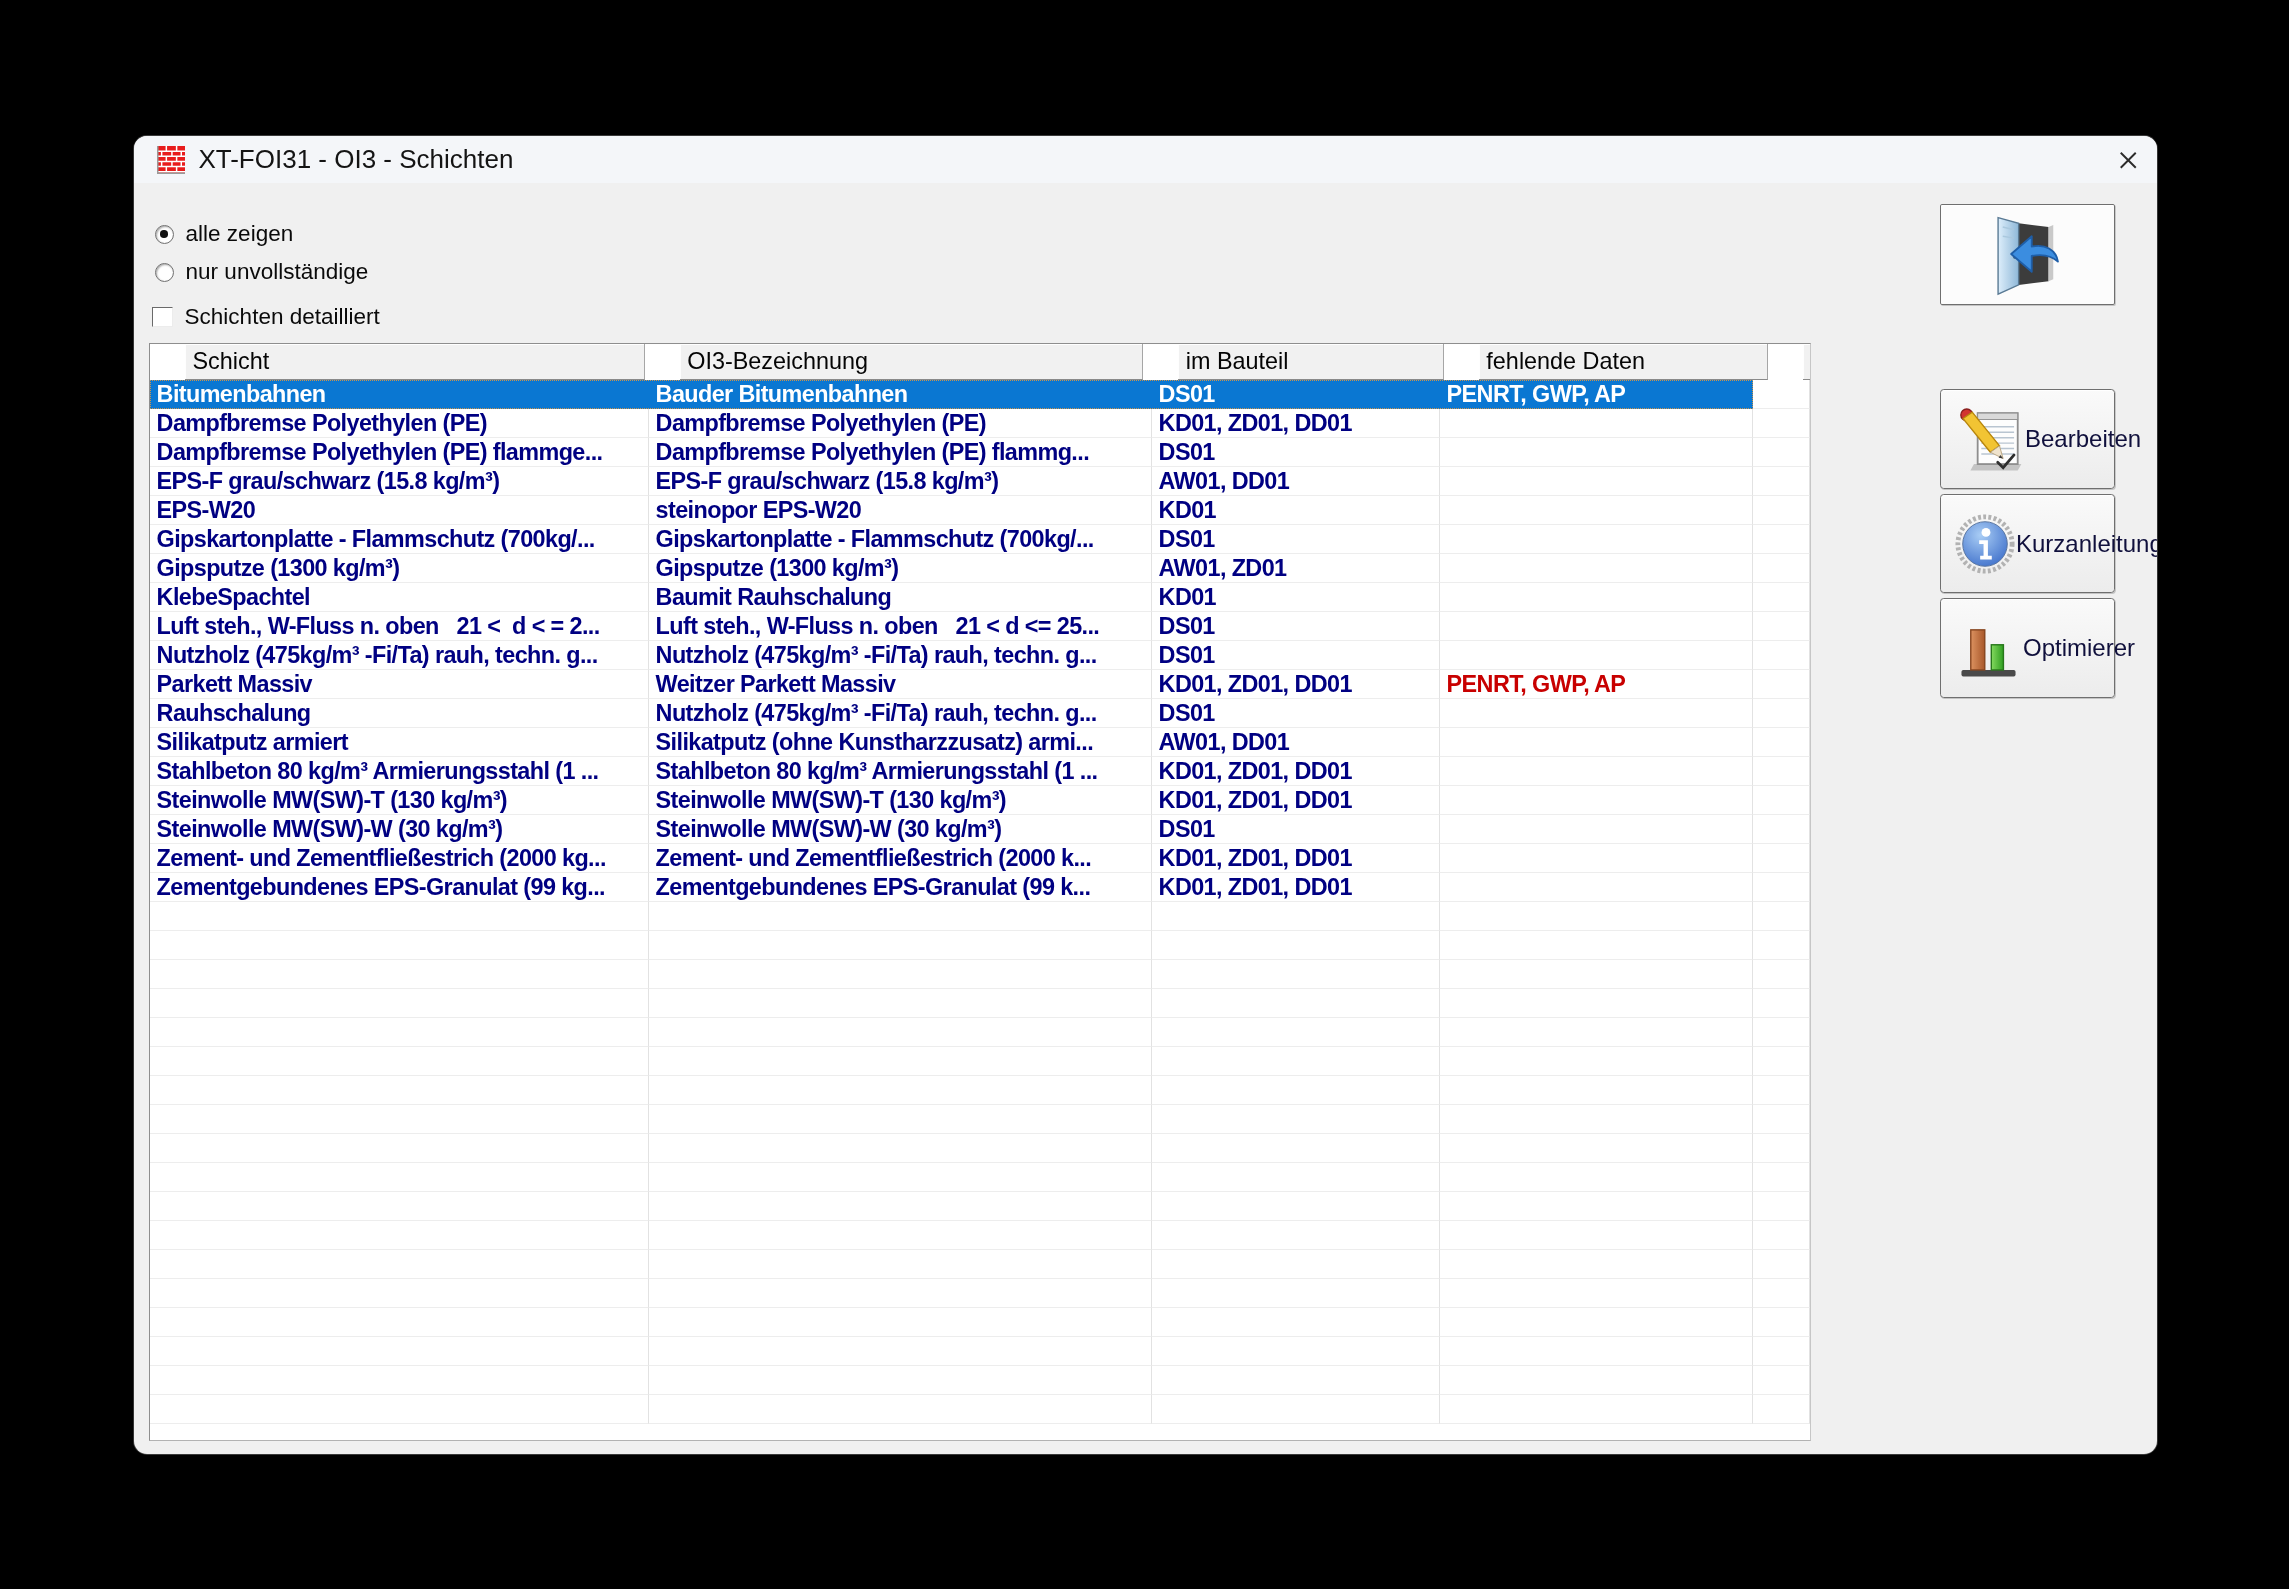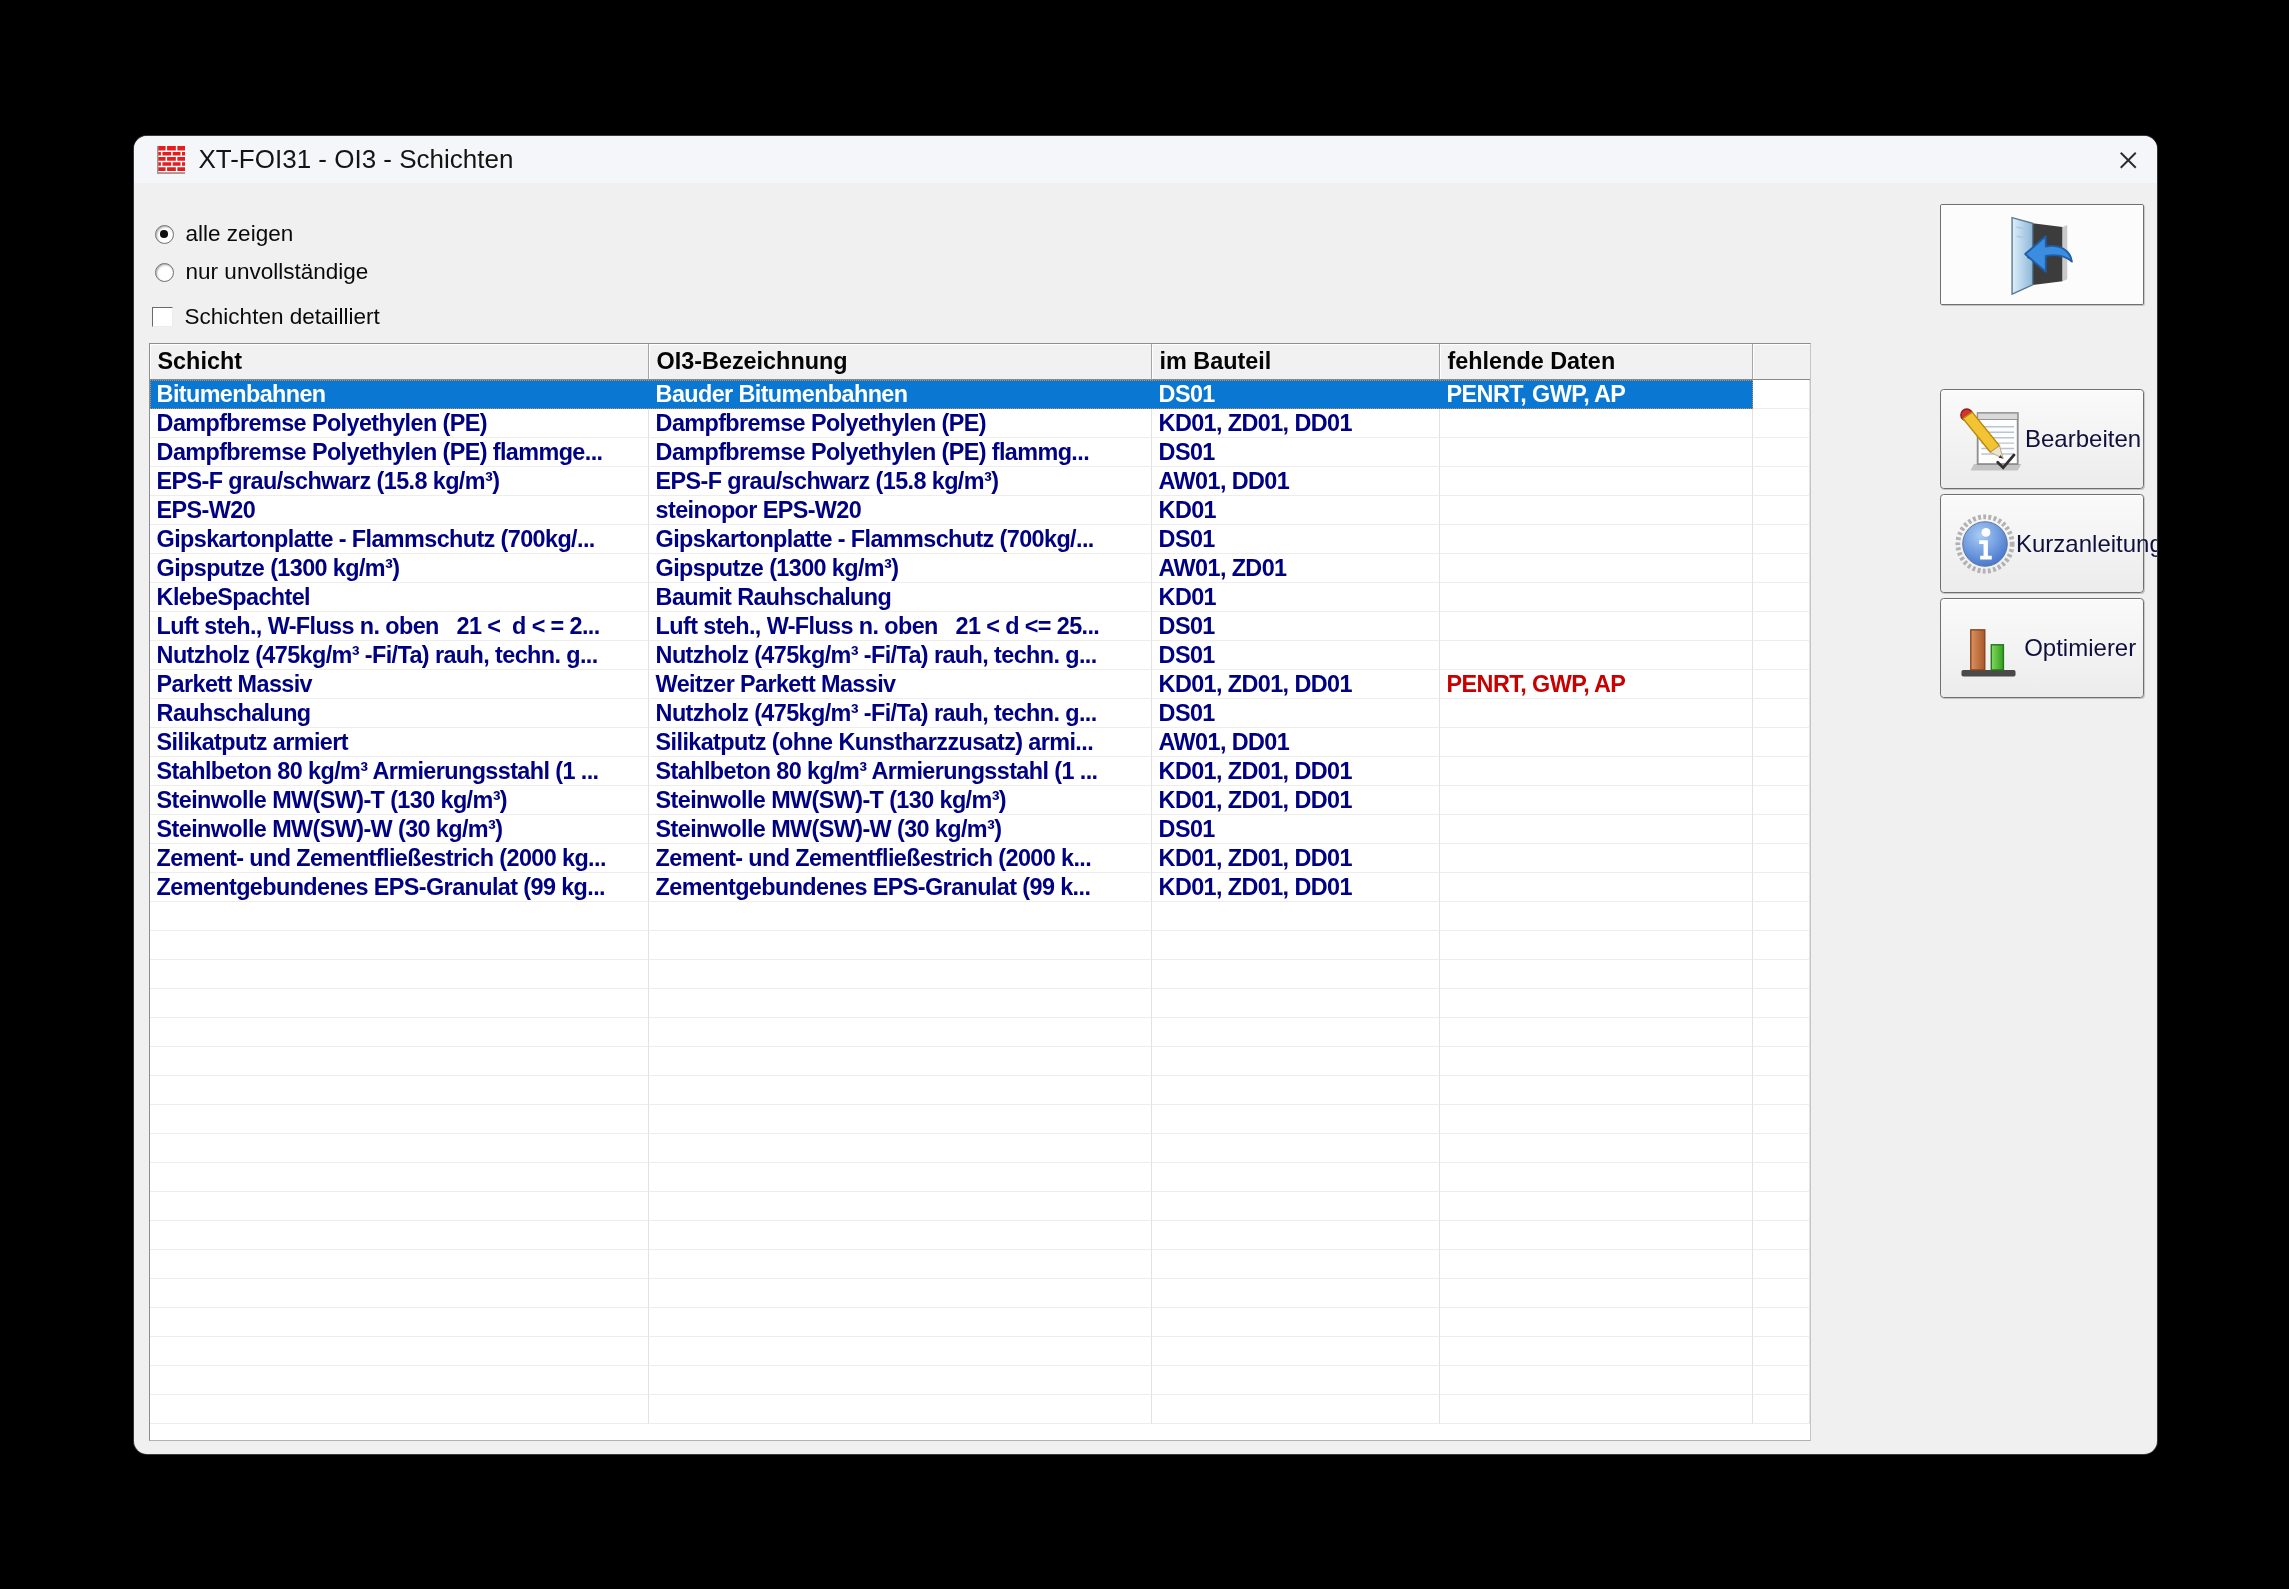--- a/index.html
+++ b/index.html
@@ -32,38 +32,38 @@
   .ctl-label { margin-left: 12px; font-size: 22.5px; color: #0a0a0a; }
   .ctl-label.bold { font-weight: normal; }
 
   
   .table { position: absolute; left: 15px; top: 207px; width: 1662px; height: 1098px;
            background: #fff; border: 0.9px solid #8e8e8e; border-right-color: #c6c6c6;
            border-bottom-color: #b2b2b2; overflow: hidden; }
   .thead { display: flex; height: 36px; }
   .th { background: #f1f1f1; border-right: 0.9px solid #a6a6a6; border-bottom: 1.9px solid #8a8a8a;
         box-shadow: inset 0.9px 0 0 #fff, inset 0 0.9px 0 #fff;
-        font-weight: bold; font-size: 23.4px; color: #050505;
-        padding-left: 7.5px; line-height: 34px; white-space: pre; overflow: hidden; }
+        font-weight: normal; font-size: 23.4px; color: #050505;
+        padding-left: 7.5px; line-height: 34px; white-space: pre; overflow: hidden; margin-left: 35px; }
   .c1 { width: 499px; } .c2 { width: 503px; } .c3 { width: 288px; }
   .c4 { width: 313px; } .c5 { width: 59px; flex: 1; border-right: none; }
 
   .row { display: flex; height: 29px; position: relative; }
   .cell { font-weight: bold; font-size: 23.4px; letter-spacing: -0.6px; color: #000082;
           line-height: 28px; padding-left: 6.6px; white-space: pre; overflow: hidden;
           border-right: 0.9px solid #e2e2e2; border-bottom: 0.9px solid #ededed; }
   .cell.red { color: #c80000; }
   .row.selected .cell.sel { background: #0a77d2; color: #fff; border-right-color: #0a77d2;
                             border-bottom-color: #0a77d2; }
   .row.selected::after { content: ""; position: absolute; left: 0; top: 0; width: 1603px;
                          height: 29px; outline: 1.9px dotted rgba(214,150,70,.95);
                          outline-offset: -1.9px; pointer-events: none; }
 
   
-  .side-btn { position: absolute; left: 1806px; width: 204px;
+  .side-btn { position: absolute; left: 1806px; width: 175px;
               background: linear-gradient(#fafafa, #ececec);
               border: 1.9px solid #6f6f6f; border-radius: 3.7px;
               box-shadow: inset 0 0.9px 0 #fff, 0.9px 0.9px 0 rgba(0,0,0,.18);
               display: flex; align-items: center; cursor: default; }
   .side-btn .b-icon { margin-left: 13px; flex: 0 0 auto; }
   .side-btn .b-label { flex: 1; text-align: center; font-size: 24px; color: #10103c;
                        padding-right: 5.6px; white-space: nowrap; }
   #exit-btn       { top: 68px;  height: 101px; justify-content: center; background: #fcfcfc; border-radius: 1.9px; }
   #edit-btn      { top: 253px; height: 100px; }
   #guide-btn     { top: 358px; height: 99px; }

